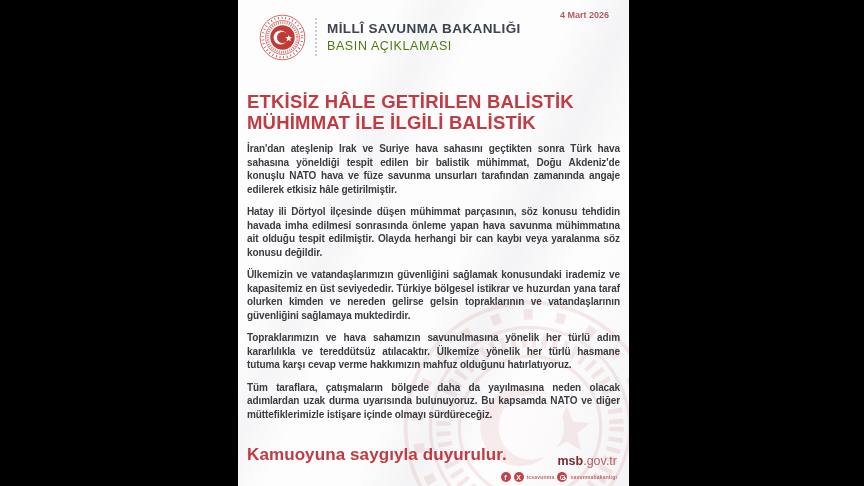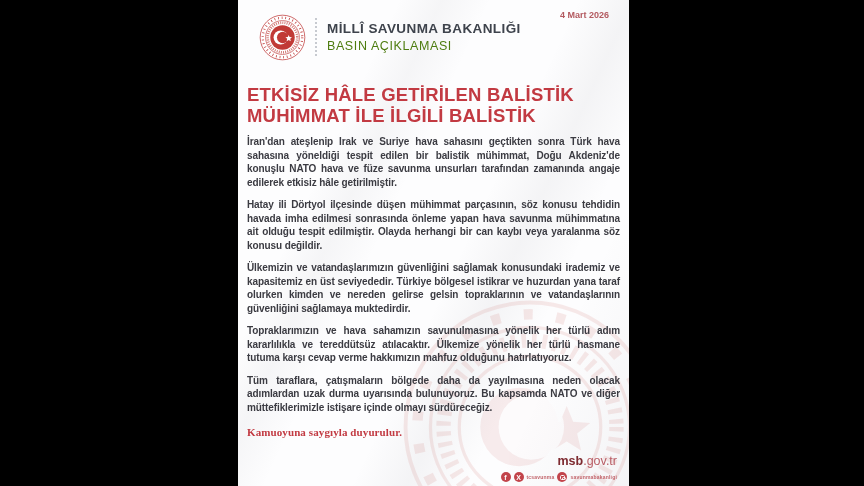--- a/index.html
+++ b/index.html
@@ -19,25 +19,25 @@
       linear-gradient(115deg, rgba(0,0,0,0) 55%, rgba(70,70,85,0.05) 64%, rgba(0,0,0,0) 74%),
       linear-gradient(295deg, rgba(70,70,85,0.05) 0%, rgba(0,0,0,0) 22%);
   }
   .header{position:relative;display:flex;align-items:center;padding:10px 18px 0 21px;height:54px;z-index:2;}
   .logo{flex:0 0 auto;width:47px;height:47px;}
   .hdr-divider{height:38px;border-left:2px dotted #c7cad0;margin:0 10px 0 9px;}
   .ministry{font-size:13.5px;font-weight:700;color:#3e434c;letter-spacing:.4px;}
   .subtitle{font-size:12.5px;font-weight:400;color:#4d7c0f;letter-spacing:.6px;margin-top:3px;}
   .date{position:absolute;top:10px;right:20px;font-size:9px;font-weight:600;color:#b35a60;}
   .content{position:relative;padding:0 9px;z-index:2;}
-  .title{margin-top:20px;color:#c23a42;font-weight:700;font-size:18.5px;line-height:21px;letter-spacing:.2px;}
+  .title{margin-top:27px;color:#c23a42;font-weight:700;font-size:18.5px;line-height:21px;letter-spacing:.2px;}
   .para{margin-top:9px;color:#3b3b42;font-weight:700;font-size:10px;line-height:13.5px;
         text-align:justify;letter-spacing:-.1px;}
   .para.first{}
-  .closing{margin-top:12px;color:#c23a42;font-weight:700;font-size:11px;letter-spacing:.1px;font-family:Liberation Serif, serif;}
+  .closing{margin-top:24px;color:#c23a42;font-weight:700;font-size:17px;letter-spacing:.1px;}
   .footer{position:absolute;right:12px;bottom:4px;text-align:right;z-index:2;}
   .site{font-size:12.5px;color:#b95e66;font-weight:500;text-decoration:none;display:inline-block;}
   .site .site-bold{color:#7e2b31;font-weight:700;}
   .social-row{margin-top:3px;display:flex;align-items:center;justify-content:flex-end;gap:3px;}
   .sicon{width:10px;height:10px;border-radius:50%;background:#c2444b;color:#fff;
          display:flex;align-items:center;justify-content:center;
          font-size:7px;font-weight:700;line-height:1;cursor:pointer;}
   .sicon .ig-box{width:5px;height:5px;border:1px solid #fff;border-radius:1.6px;position:relative;box-sizing:border-box;}
   .sicon .ig-box::after{content:"";position:absolute;left:1px;top:1px;width:1.6px;height:1.6px;
          border:.7px solid #fff;border-radius:50%;}

